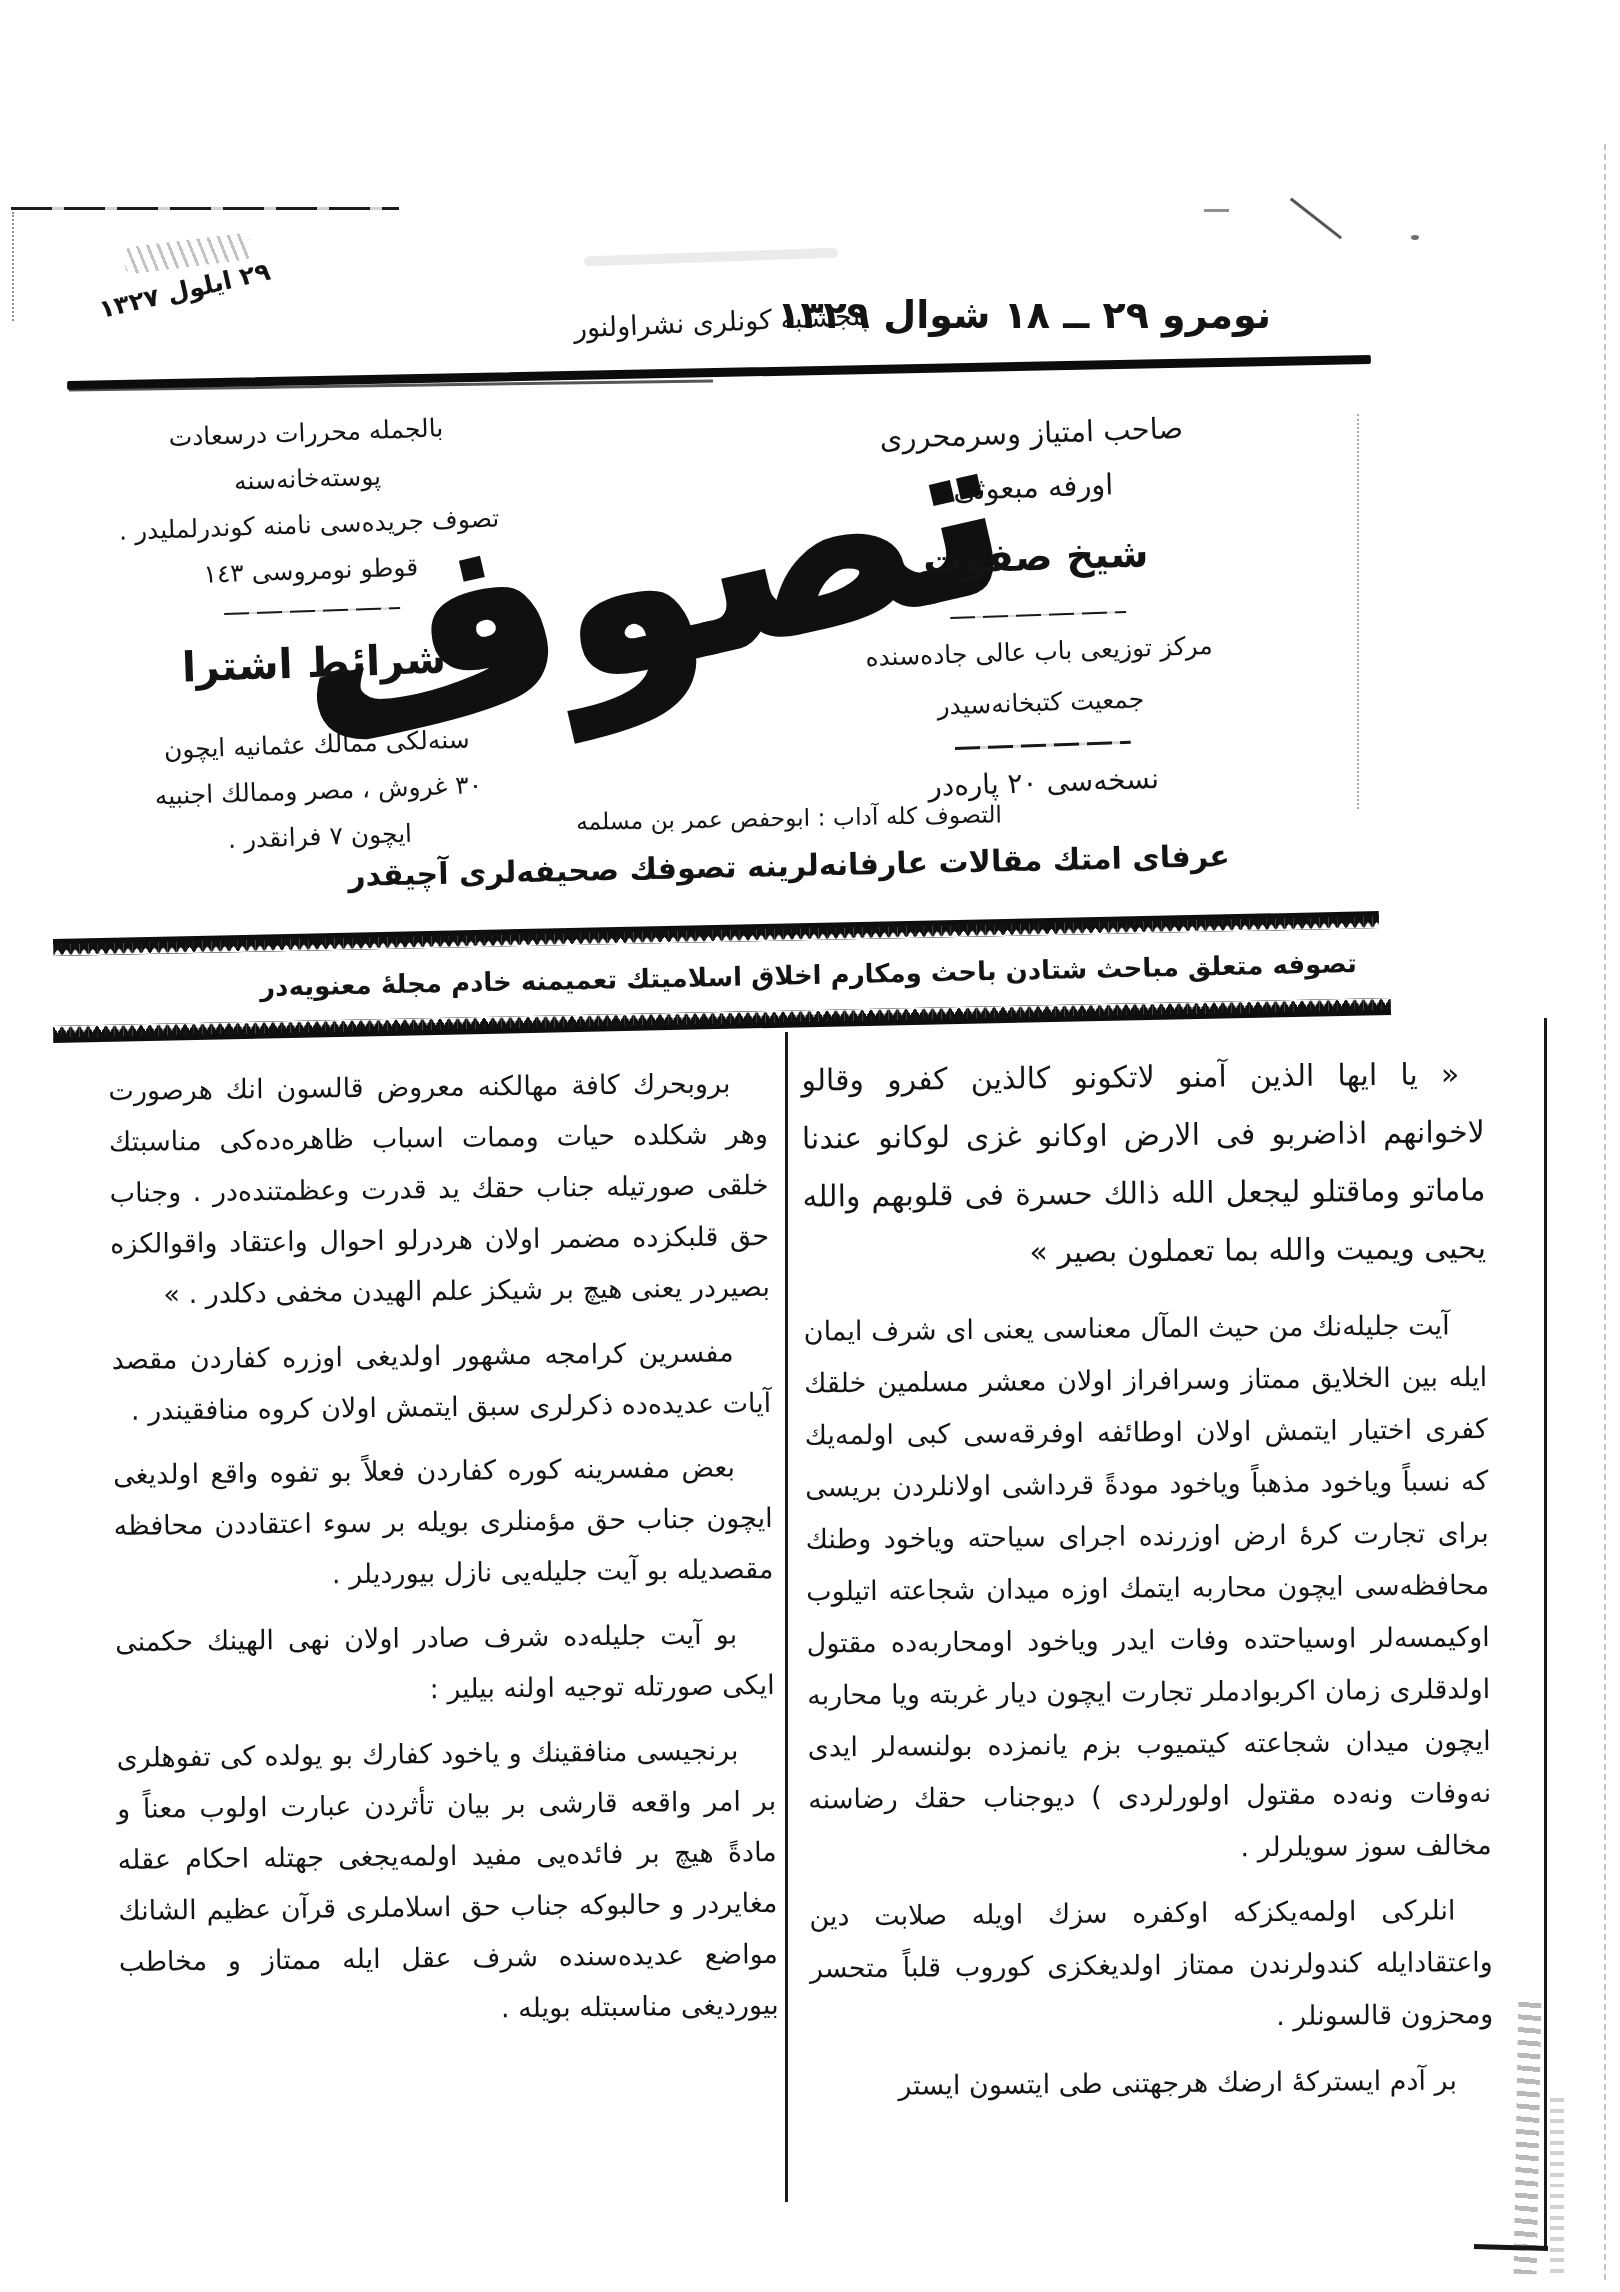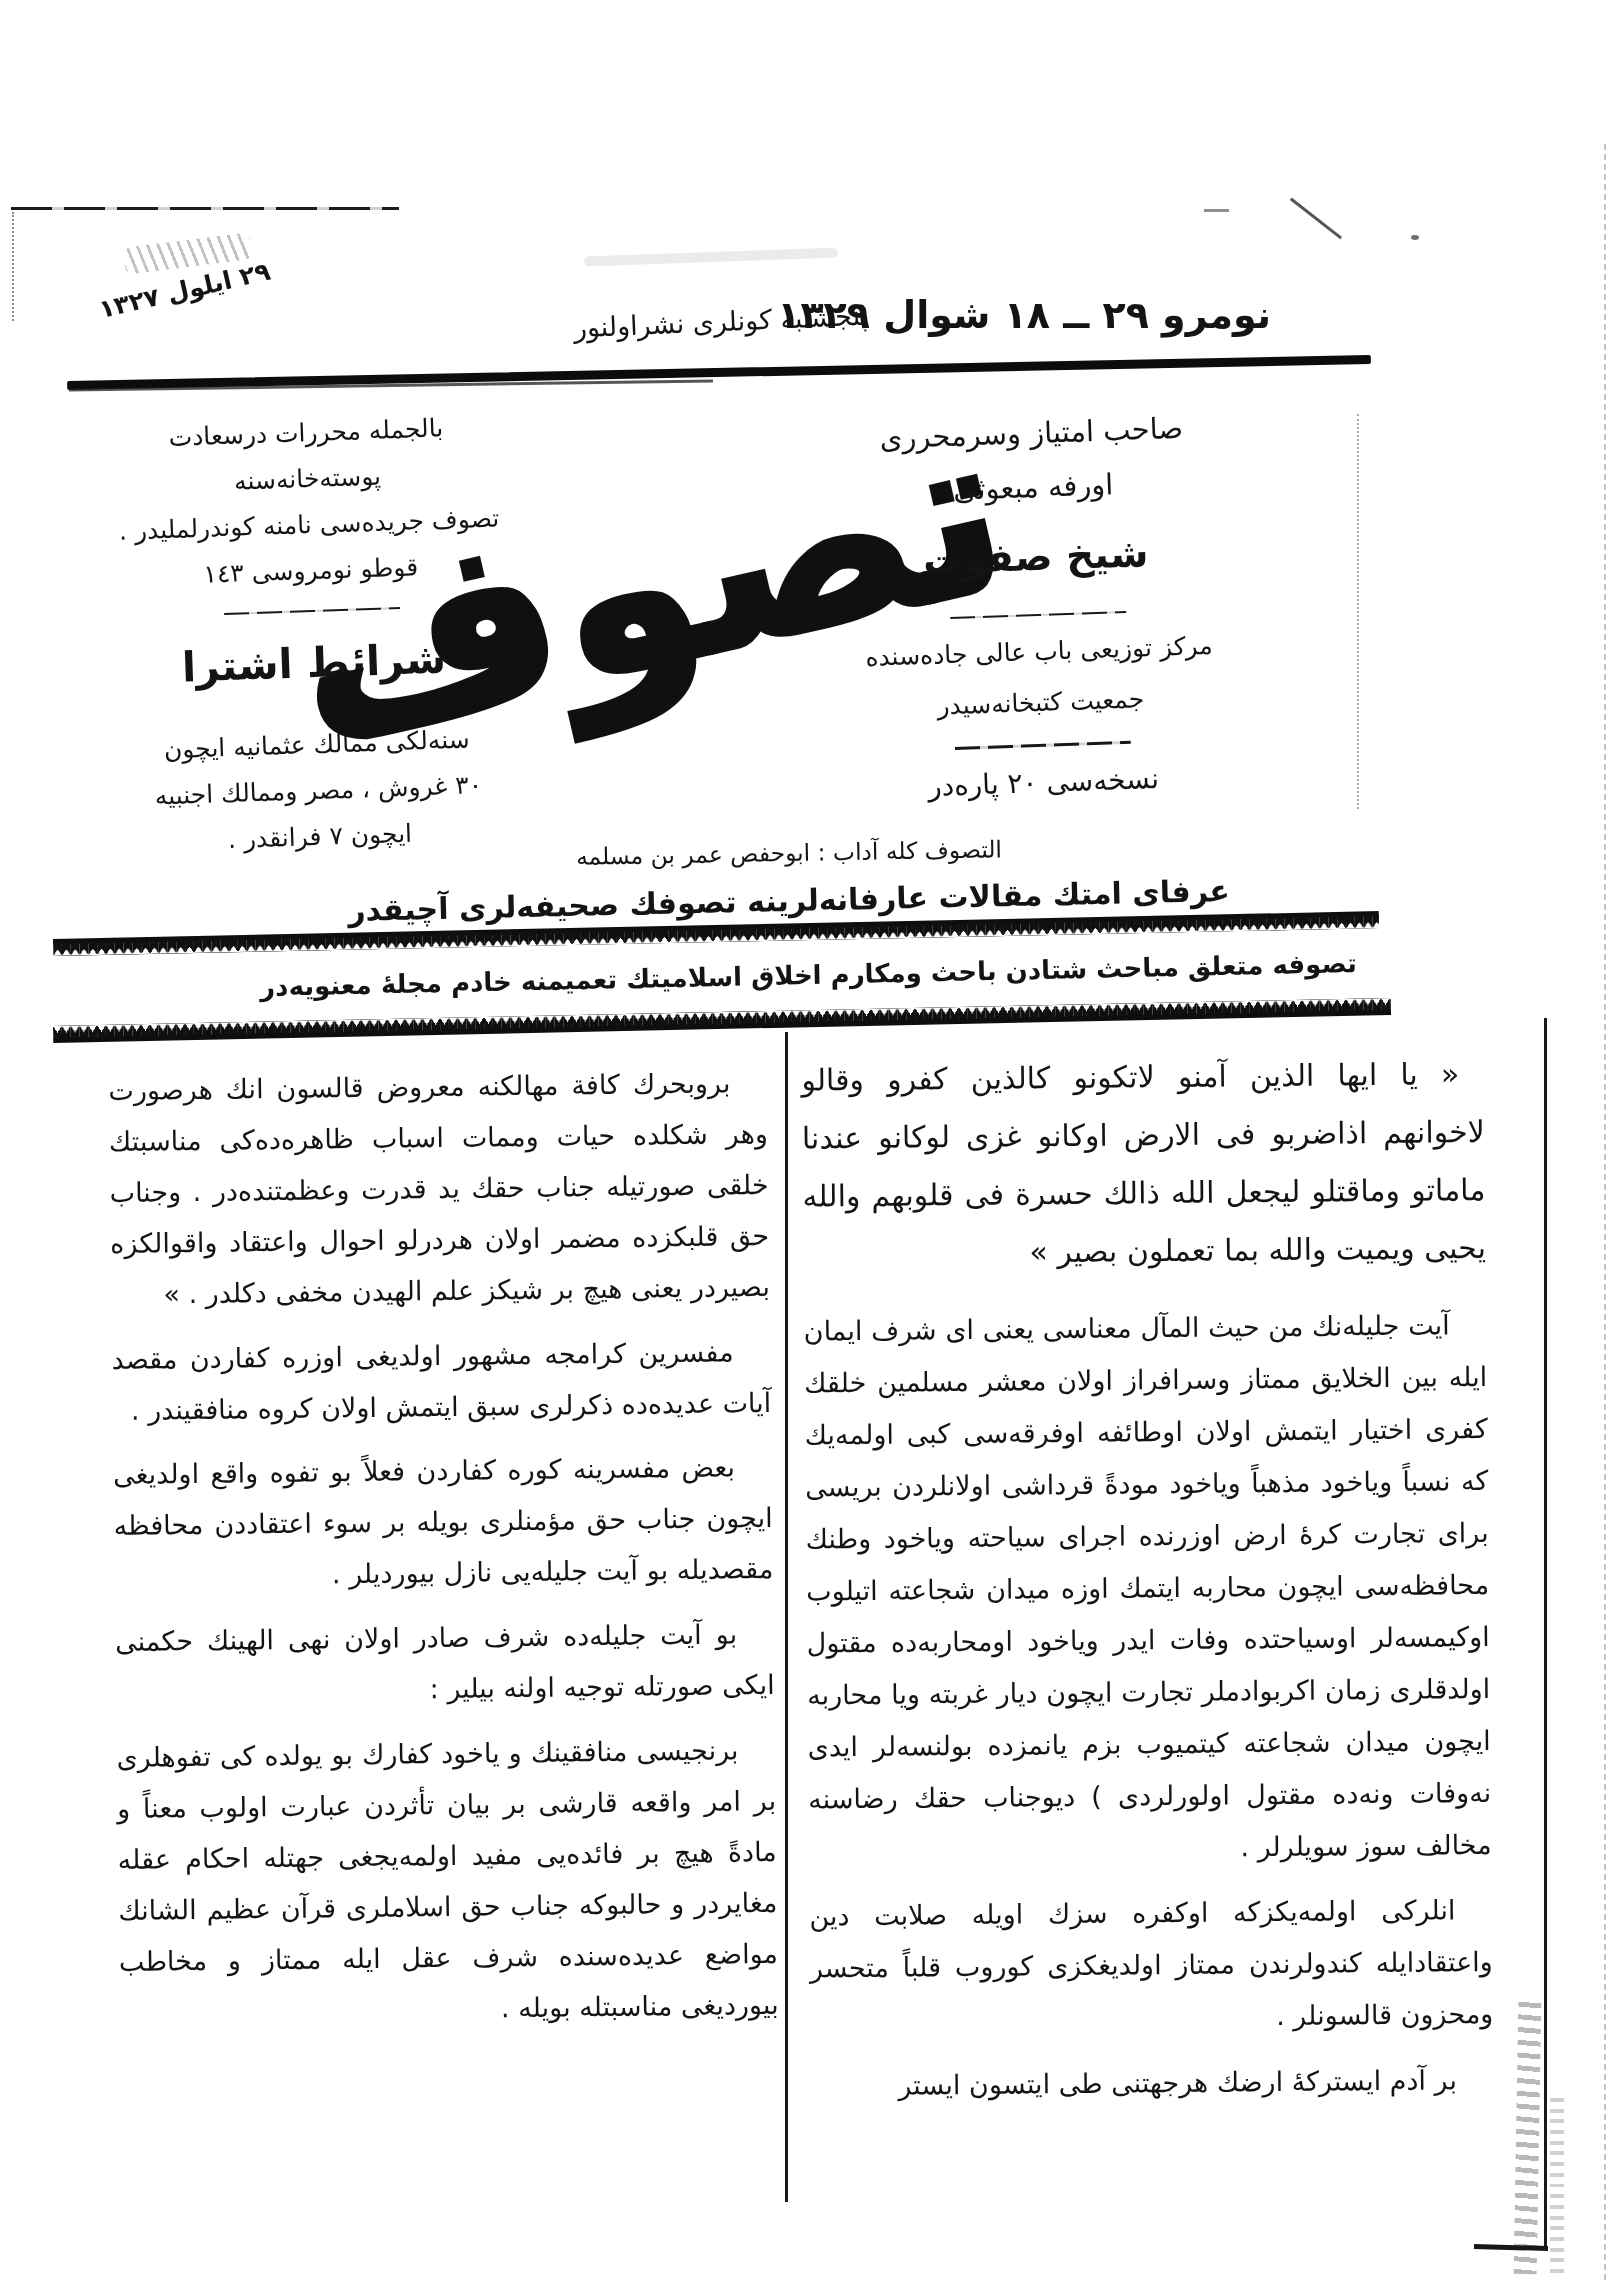--- a/index.html
+++ b/index.html
@@ -36,21 +36,21 @@
   .r-price{font-size:28px;line-height:51px;margin-top:5.9px;}
 
   
   .mast-title{left:385px;top:351px;width:527px;height:468px;display:flex;
               align-items:center;justify-content:center;}
   .mast-title span{font-size:229px;font-weight:700;line-height:1;color:#101010;
                    transform:rotate(-13deg);letter-spacing:-7.8px;
                    -webkit-text-stroke:4.9px #101010;}
 
   
-  .epi{left:312px;top:835px;width:956px;}
+  .epi{left:312px;top:800px;width:956px;}
   .epi-small{font-size:23.4px;line-height:37px;transform:rotate(-1deg);}
   .epi-large{font-size:30px;line-height:49px;font-weight:700;transform:rotate(-1.3deg);margin-top:3.9px;}
 
   
   .bandA{left:54px;top:925px;width:1326px;transform:rotate(-1.2deg);}
   .bandB{left:54px;top:1012px;width:1338px;transform:rotate(-1.2deg);}
   .solid{height:4.9px;background:#0e0e0e;}
   .zz-down{height:12.7px;margin-top:-1px;
     background-image:linear-gradient(to bottom left,#101010 50%,transparent 50.5%),
                      linear-gradient(to bottom right,#101010 50%,transparent 50.5%);

